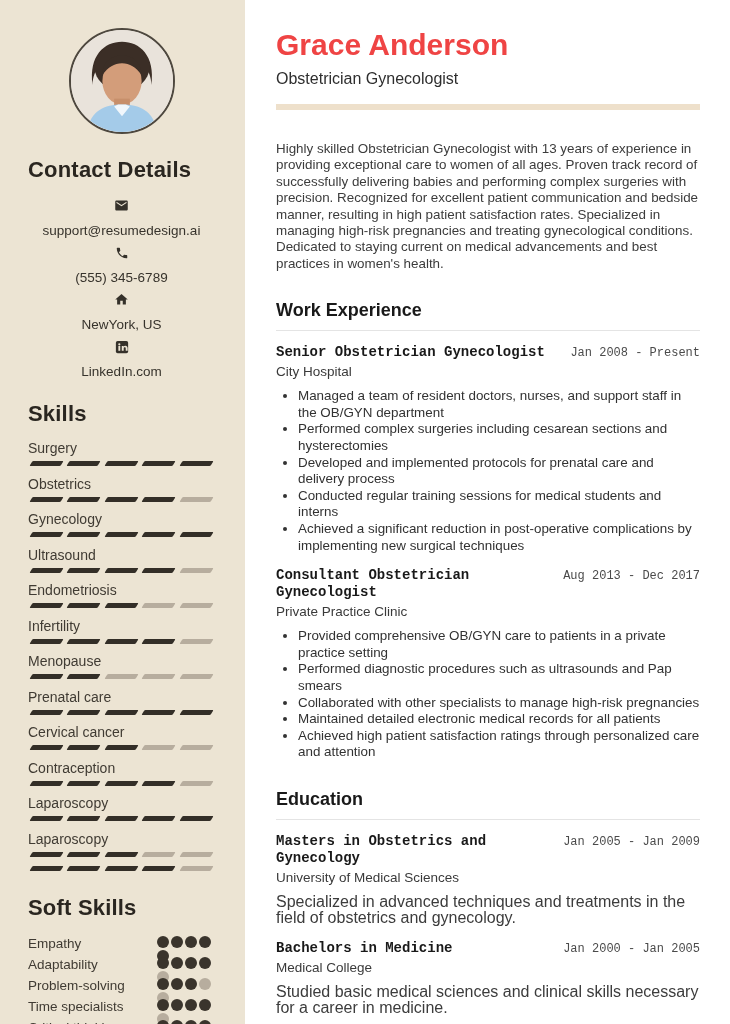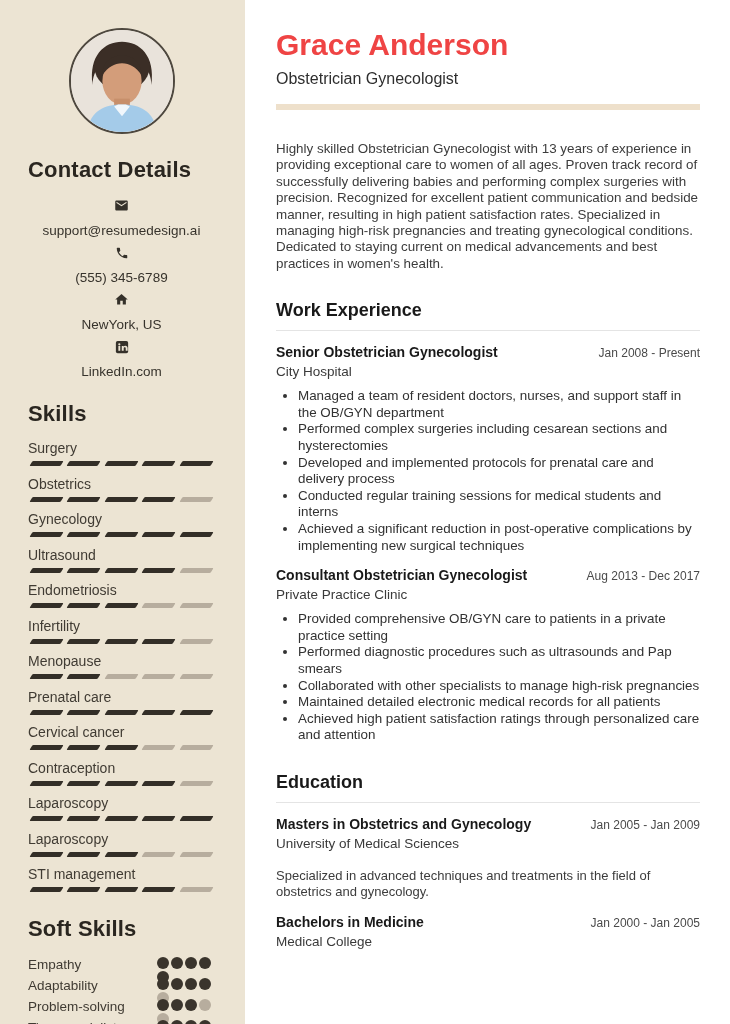--- a/index.html
+++ b/index.html
@@ -49,27 +49,27 @@
   .main { position:absolute; left:245px; top:0; width:485px; height:1024px;
           padding:27px 30px 0 31px; }
   .name { font-size:30px; font-weight:700; color:#ef4444; line-height:36px; }
   .job-title { font-size:16px; color:#2e2e2e; margin-top:6px; line-height:20px; }
   .tan-divider { height:6px; background:#eee0cb; margin-top:15px; }
 
   .summary { margin-top:31px; font-size:13.4px; line-height:16.4px; color:#3c3c3c; }
 
   .section-heading { font-size:18px; font-weight:700; color:#191919; margin-top:28px;
                      padding-bottom:9px; border-bottom:1px solid #e4e4e4; }
-  .entry-head { display:flex; justify-content:space-between; align-items:baseline; margin-top:13px; }
+  .entry-head { display:flex; justify-content:space-between; align-items:baseline; margin-top:13px;font-family:Liberation Mono, monospace; }
   .entry-title { font-size:14px; font-weight:700; color:#191919; line-height:17px; }
   .entry-date { font-size:12px; color:#4a4a4a; white-space:nowrap; padding-left:10px; }
   .entry-sub { font-size:13.5px; color:#3a3a3a; margin-top:3px; line-height:16px; }
   ul.bullets { margin:8px 0 12px 0; padding-left:22px; list-style:disc; }
   ul.bullets li { font-size:13.4px; line-height:16.6px; color:#323232; }
-  .edu-desc { font-size:13px; line-height:16.4px; color:#3c3c3c; margin-top:16px; }
+  .edu-desc { font-size:16px; line-height:16.4px; color:#3c3c3c; margin-top:8px; }
 </style>
 </head>
 <body>
 
 <div class="page">
 
   <aside class="sidebar">
 
     <div class="avatar-wrap">
       <svg width="102" height="102" viewBox="0 0 104 104">
@@ -239,21 +239,20 @@
           <div class="skill-label">Laparoscopy</div>
           <div class="skill-bar">
             <span class="seg filled"></span>
             <span class="seg filled"></span>
             <span class="seg filled"></span>
             <span class="seg empty"></span>
             <span class="seg empty"></span>
           </div>
         </div>
         <div class="skill">
-          <div class="skill-label">STI management</div>
           <div class="skill-bar">
             <span class="seg filled"></span>
             <span class="seg filled"></span>
             <span class="seg filled"></span>
             <span class="seg filled"></span>
             <span class="seg empty"></span>
           </div>
         </div>
       </div>
 
@@ -368,17 +367,18 @@
           </div>
           <div class="entry-sub">University of Medical Sciences</div>
           <p class="edu-desc">Specialized in advanced techniques and treatments in the field of obstetrics and gynecology.</p>
         </div>
         <div class="entry">
           <div class="entry-head">
             <div class="entry-title">Bachelors in Medicine</div>
             <div class="entry-date">Jan 2000 - Jan 2005</div>
           </div>
           <div class="entry-sub">Medical College</div>
+          <p class="edu-desc">Studied basic medical sciences and clinical skills necessary for a career in medicine.</p>
         </div>
       </div>
 
   </main>
 </div>
 
 </body></html>

